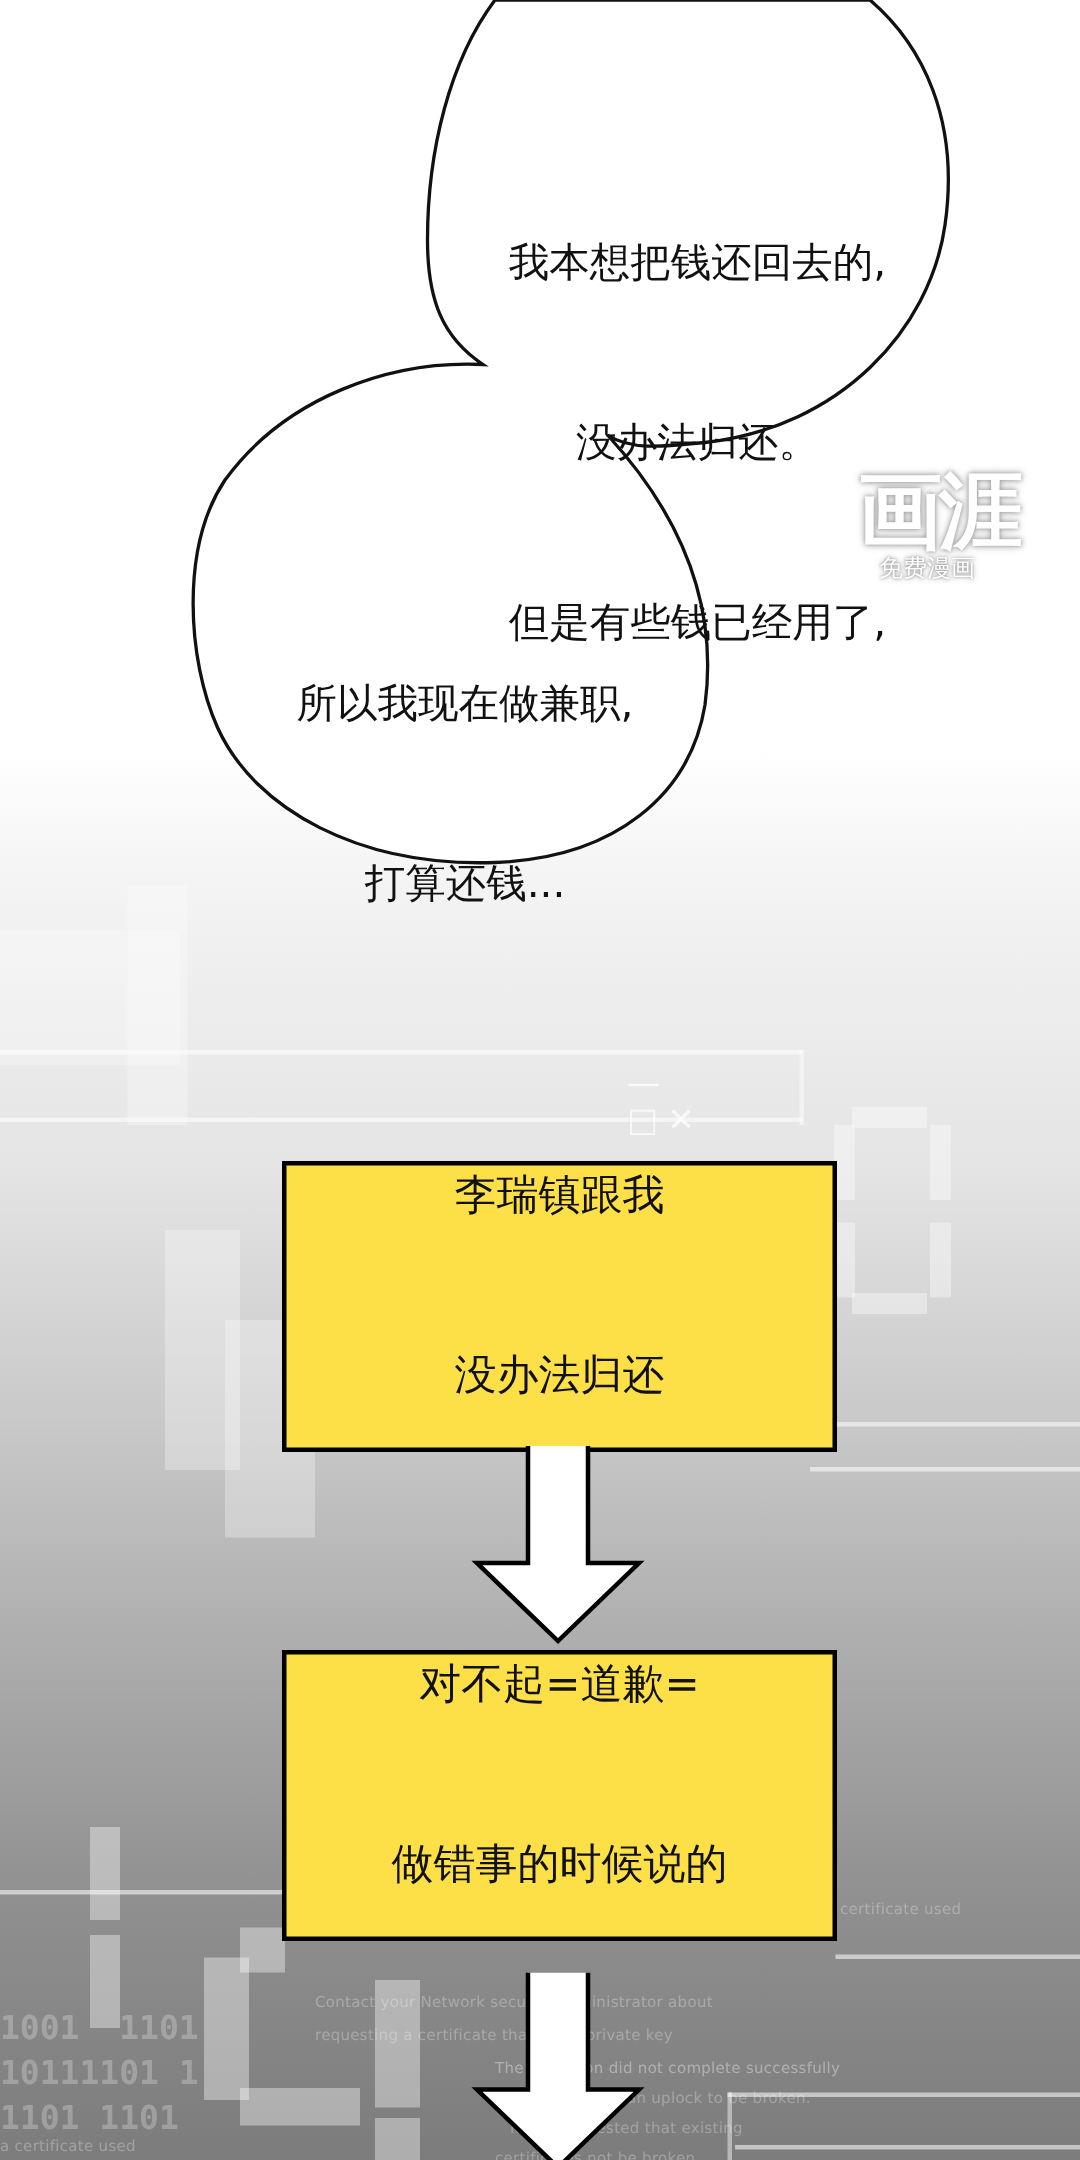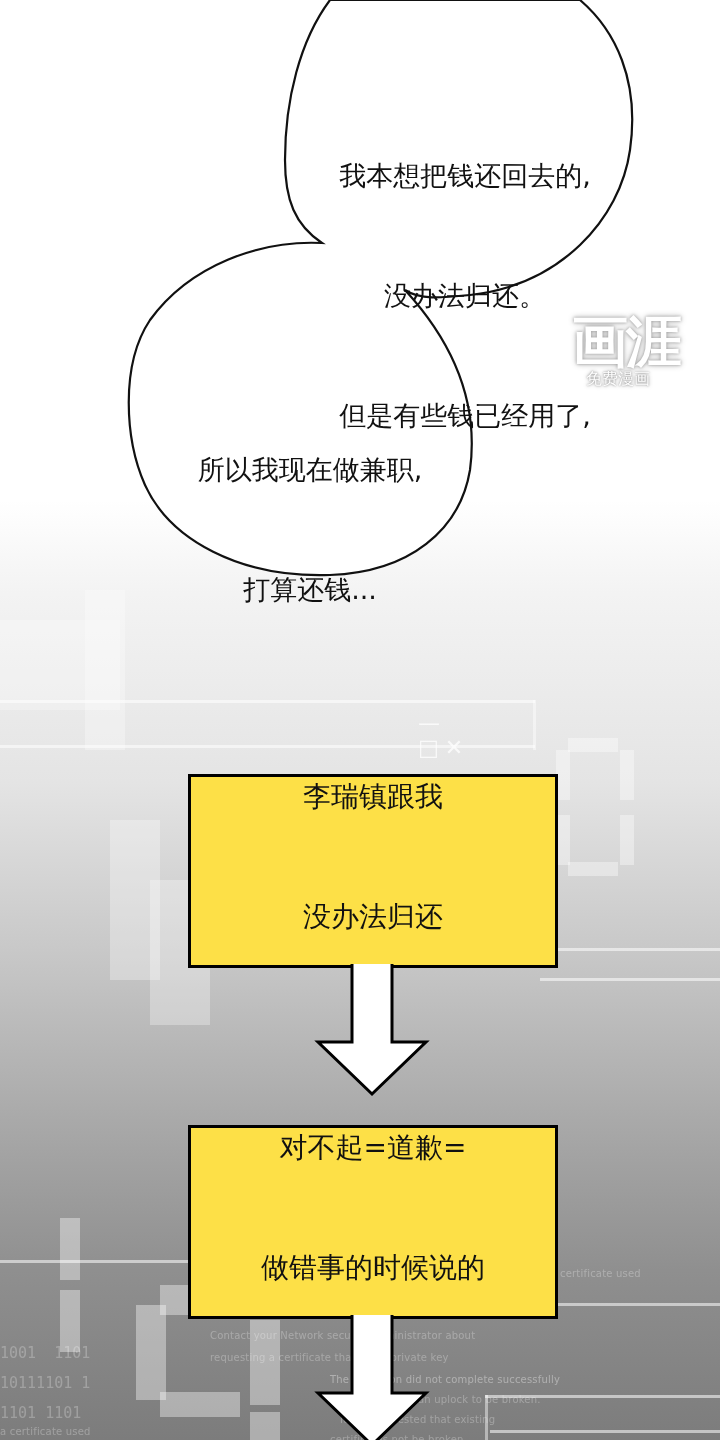--- a/index.html
+++ b/index.html
@@ -8,21 +8,21 @@
   .page { position:absolute; inset:0; width:720px; height:1440px; overflow:hidden; }
   .bg-top { position:absolute; left:0; top:0; width:720px; height:560px; background:#ffffff; }
   .bg-grad { position:absolute; left:0; top:500px; width:720px; height:940px;
     background: linear-gradient(to bottom, #ffffff 0%, #f3f3f3 10%, #e4e4e4 30%, #c8c8c8 48%, #a9a9a9 66%, #8f8f8f 82%, #7c7c7c 100%); }
   .deco { position:absolute; }
   .hline { position:absolute; height:3px; background:rgba(255,255,255,0.55); }
   .vline { position:absolute; width:3px; background:rgba(255,255,255,0.45); }
   .seg { position:absolute; background:rgba(255,255,255,0.38); }
   .faint-text { position:absolute; color:rgba(255,255,255,0.28); font-size:10px; white-space:nowrap;
      font-family: "DejaVu Sans", sans-serif; letter-spacing:0.2px; }
-  .binary { position:absolute; color:rgba(255,255,255,0.25); font-size:15px; font-weight:normal;
+  .binary { position:absolute; color:rgba(255,255,255,0.25); font-size:22px; font-weight:bold;
      font-family:"DejaVu Sans Mono", monospace; line-height:30px; white-space:pre; }
   .winbtns { position:absolute; left:418px; top:710px; color:rgba(255,255,255,0.75);
      font-size:22px; letter-spacing:6px; font-family:"DejaVu Sans", sans-serif; }
   .bubble-svg { position:absolute; left:0; top:0; }
   .bubble-text { position:absolute; text-align:center; color:#111; font-size:27px; line-height:40px;
      font-family: "DejaVu Sans", sans-serif; font-weight:500; white-space:pre; }
   .watermark { position:absolute; left:556px; top:318px; width:124px; text-align:center; }
   .wm-logo { font-size:56px; font-weight:bold; color:#ffffff; line-height:48px;
      text-shadow: 0 0 3px #9a9a9a, 0 0 6px #b5b5b5; letter-spacing:-2px;text-align:right; }
   .wm-sub { font-size:16px; color:#ffffff; line-height:26px;
@@ -121,21 +121,21 @@
     <div class="box-text">
       <div>李瑞镇跟我</div>
       <div>没办法归还</div>
     </div>
   </div>
 
   <svg class="arrow" style="left:310px;top:964px;" width="124" height="134" viewBox="0 0 124 134">
     <path d="M 42 0 L 42 78 L 8 78 L 62 130 L 116 78 L 82 78 L 82 0" fill="#ffffff" stroke="#000" stroke-width="3" stroke-linejoin="miter"></path>
   </svg>
 
-  <div class="box" style="left:188px;top:1125px;width:370px;height:194px;justify-content:center;">
+  <div class="box" style="left:188px;top:1100px;width:370px;height:194px;justify-content:center;">
     <div class="box-text">
       <div>对不起=道歉=</div>
       <div>做错事的时候说的</div>
     </div>
   </div>
 
   <svg class="arrow" style="left:310px;top:1315px;" width="124" height="134" viewBox="0 0 124 134">
     <path d="M 42 0 L 42 78 L 8 78 L 62 130 L 116 78 L 82 78 L 82 0" fill="#ffffff" stroke="#000" stroke-width="3" stroke-linejoin="miter"></path>
   </svg>
 

